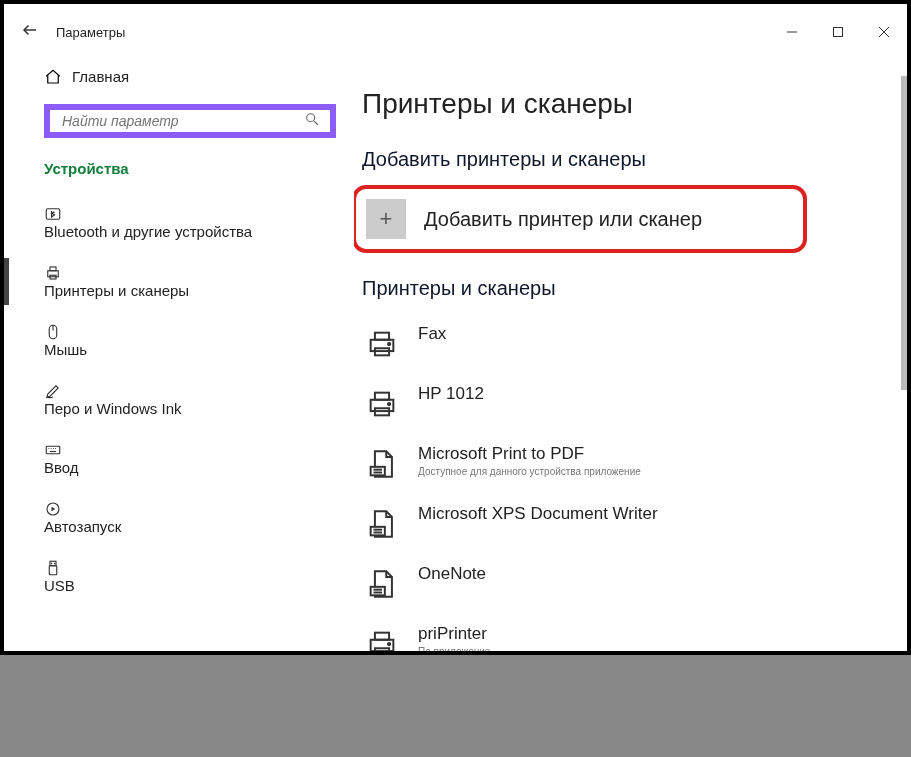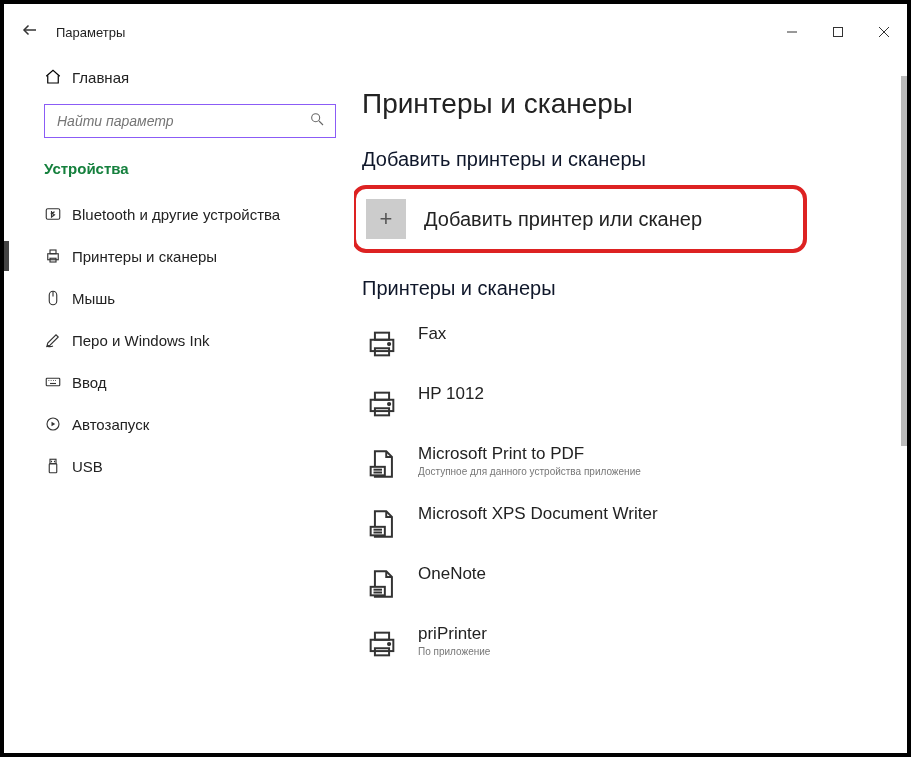--- a/index.html
+++ b/index.html
@@ -1,21 +1,21 @@
 <!DOCTYPE html>
 <html><head>
 <meta charset="utf-8">
 <style>
   * { box-sizing: border-box; font-family: "Segoe UI", Arial, sans-serif; }
   html, body { margin: 0; padding: 0; }
   body { background: #888; }
 
   .window {
     width: 911px;
-    height: 757px;
+    height: 655px;
     background: #fff;
     border: 4px solid #000;
     position: relative;
     display: flex;
     flex-direction: column;
   }
 
   .titlebar {
     height: 44px;
     display: flex;
@@ -57,30 +57,29 @@
   .sidebar {
     width: 350px;
     flex: 0 0 350px;
     padding: 0 0 0 0;
     display: flex;
     flex-direction: column;
   }
 
   .home-row {
     display: flex;
-    align-items: center;
     padding: 8px 0 8px 40px;
     cursor: pointer;
   }
   .home-row .icon { width: 28px; display:flex; align-items:center; justify-content:flex-start; }
   .home-row .label { font-size: 15px; color: #222; }
 
   .search-wrap { padding: 10px 18px 14px 40px; }
   .search {
-    border: 1px solid #8b5cf6;
+    border: 6px solid #8b5cf6;
     height: 34px;
     display: flex;
     align-items: center;
     padding: 0 10px;
   }
   .search input {
     flex: 1;
     border: none;
     outline: none;
     font-size: 14px;
@@ -92,24 +91,25 @@
 
   .section-title {
     font-size: 15px;
     font-weight: 600;
     color: #15803d;
     padding: 8px 0 16px 40px;
   }
 
   .nav-item {
     display: flex;
-    align-items: center;
+    align-items: flex-start;
     padding: 12px 0 12px 40px;
     cursor: pointer;
     position: relative;
+    flex-direction: column;
   }
   .nav-item .icon { width: 28px; display:flex; align-items:center; justify-content:flex-start; color:#333; }
   .nav-item .label { font-size: 15px; color: #222; }
   .nav-item.active::before {
     content: "";
     position: absolute;
     left: 0;
     top: 6px;
     bottom: 6px;
     width: 5px;

